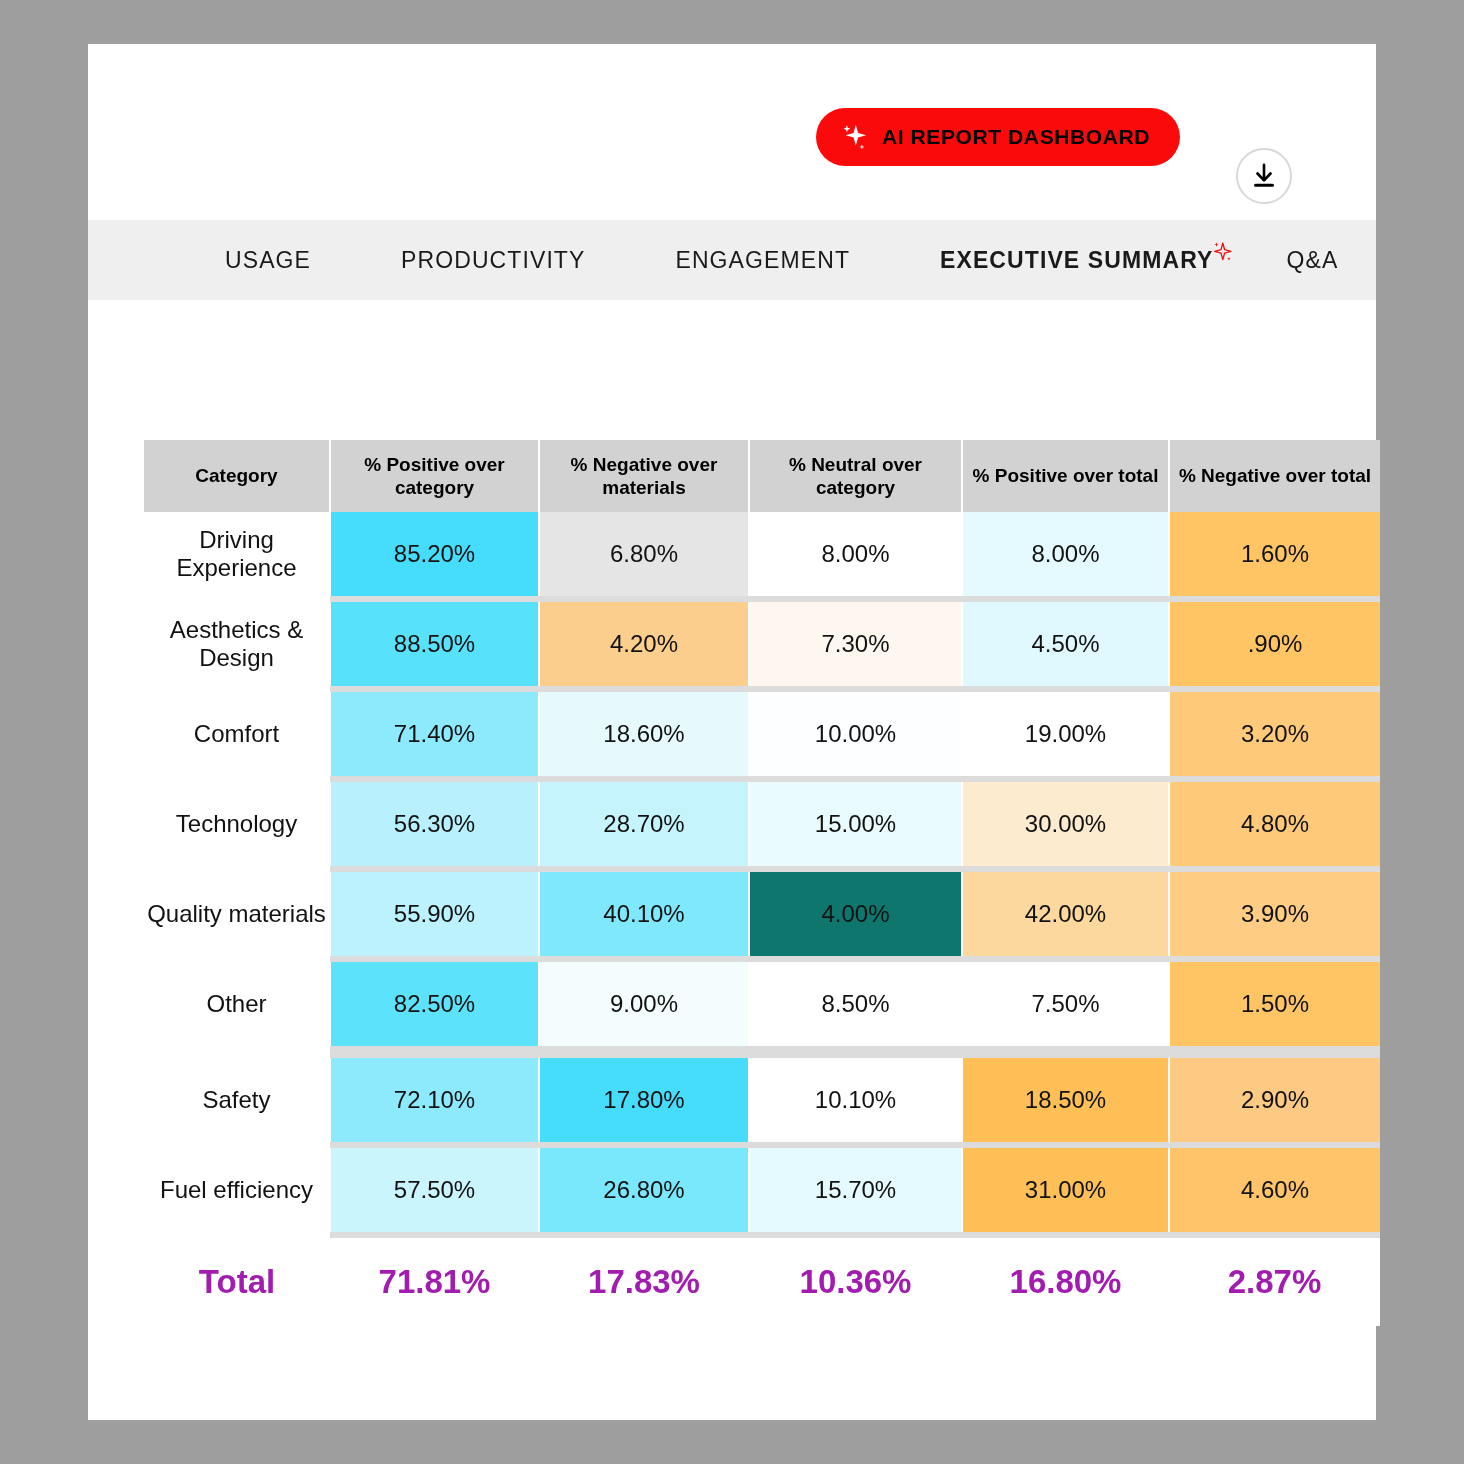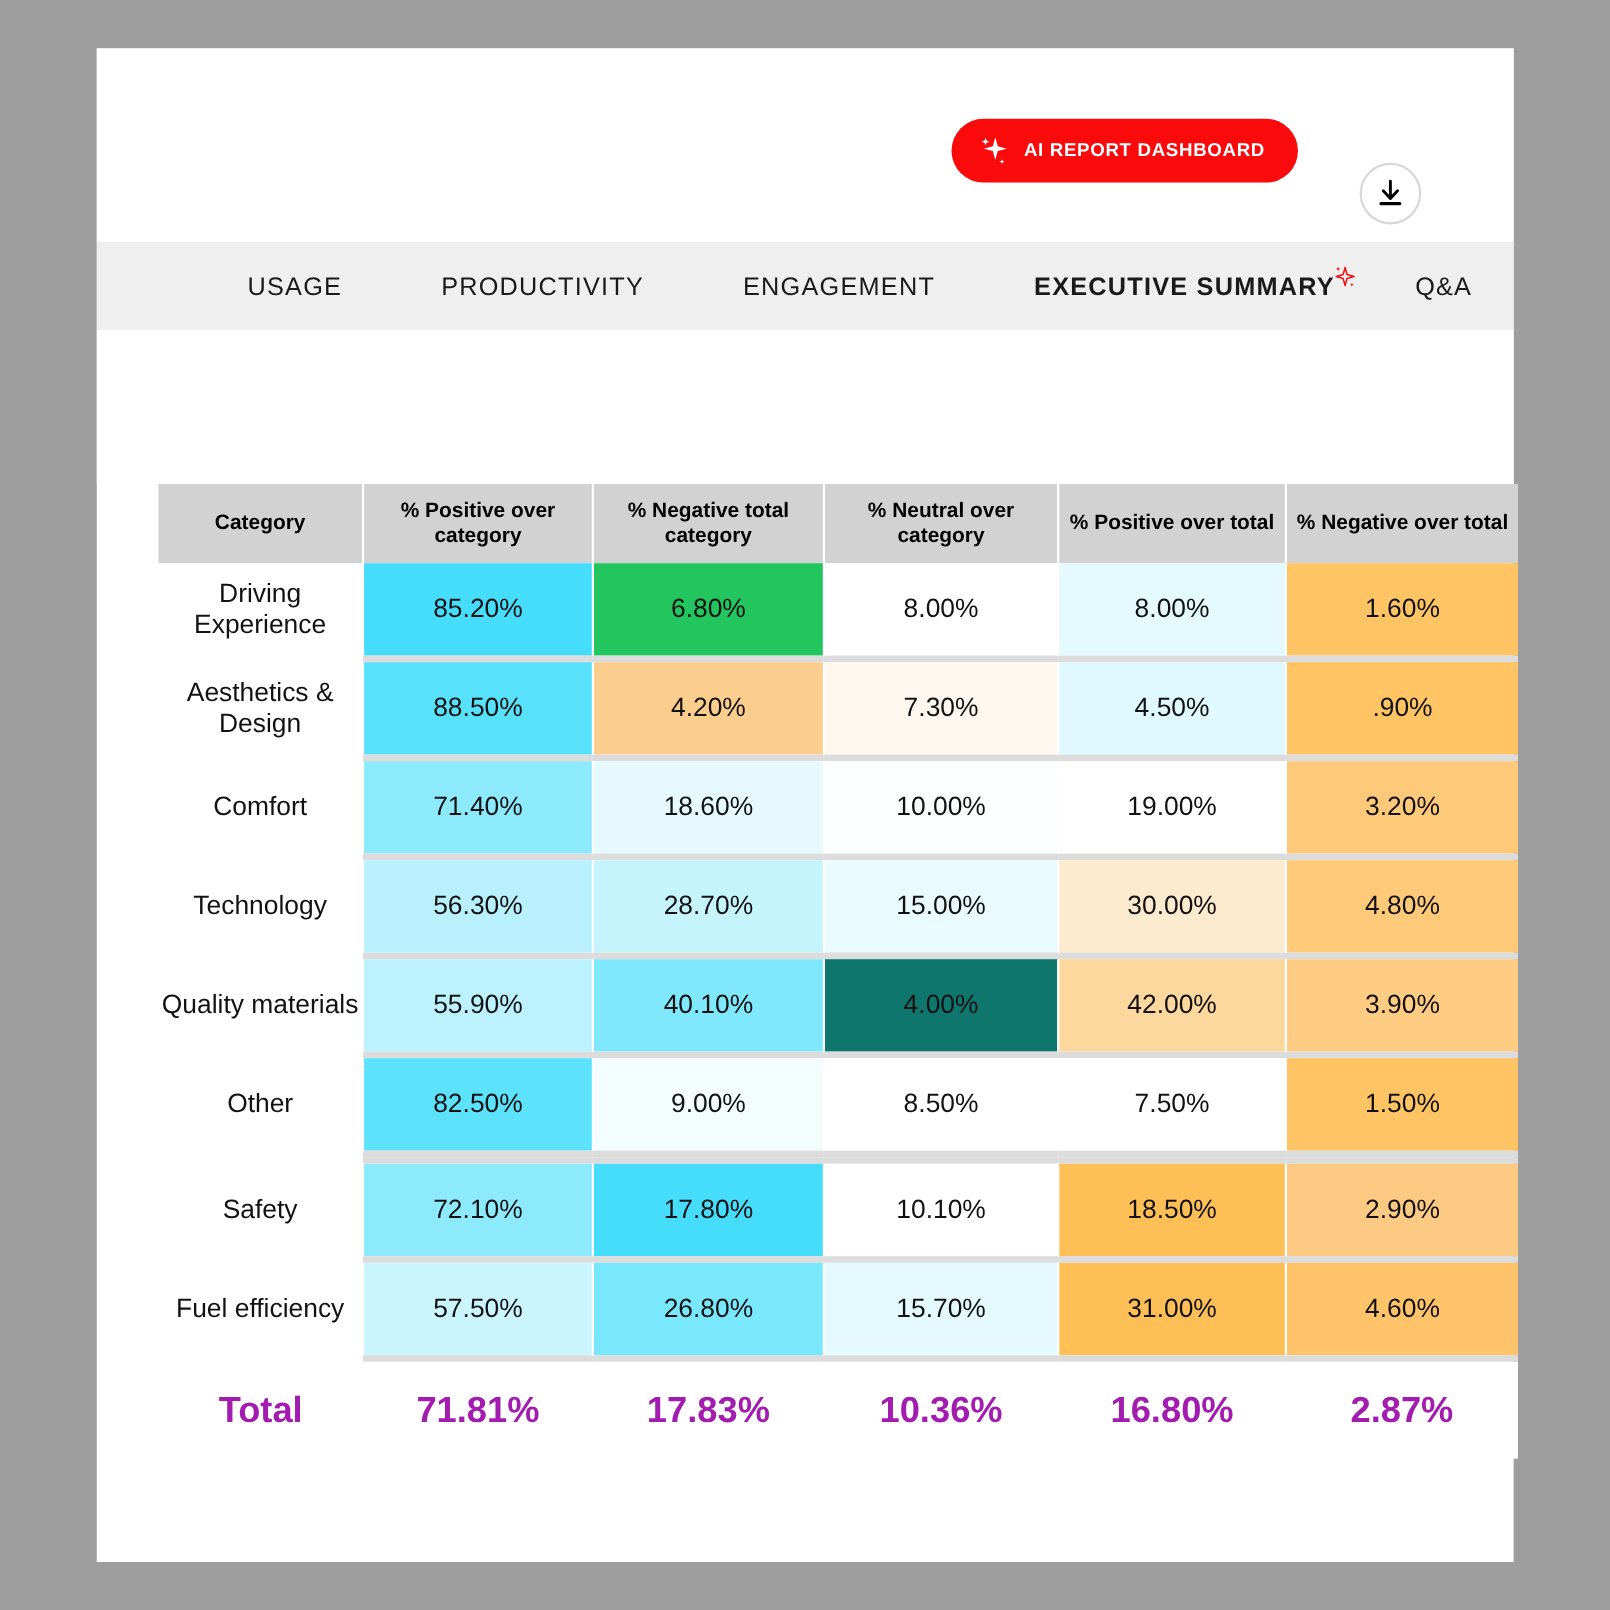--- a/index.html
+++ b/index.html
@@ -28,22 +28,22 @@
     height: 58px;
     background: #FA0A0A;
     border-radius: 29px;
     display: flex; align-items: center;
     padding: 0 30px 0 22px;
     gap: 14px;
     cursor: pointer;
     border: none;
   }
   .ai-btn .label {
-    color: #ffffff;
-    font-size: 17px;
+    color: #000000;
+    font-size: 21px;
     font-weight: 700;
     letter-spacing: 0.6px;
     white-space: nowrap;
   }
   .sparkle-white { width: 30px; height: 30px; display:block; }
   .dl-btn {
     position: absolute;
     right: 84px; top: 104px;
     width: 56px; height: 56px;
     border: 2px solid #D8D8D8;
@@ -193,31 +193,31 @@
           <col class="c1">
           <col class="c2">
         <col class="c3">
           <col class="c4">
           <col class="c5">
       </colgroup>
       <thead>
         <tr>
           <th>Category</th>
           <th>% Positive over category</th>
-          <th>% Negative total category</th>
+          <th>% Negative over materials</th>
           <th>% Neutral over category</th>
           <th>% Positive over total</th>
           <th>% Negative over total</th>
         </tr>
       </thead>
       <tbody id="tbody">
           <tr class="data">
             <td class="cat">Driving Experience</td>
             <td style="background: rgb(69, 221, 251);">85.20%</td>
-            <td style="background: #22c55e;">6.80%</td>
+            <td style="background: #e5e5e5;">6.80%</td>
             <td style="background: rgb(255, 255, 255);">8.00%</td>
             <td style="background: rgb(228, 250, 254);">8.00%</td>
             <td style="background: rgb(255, 196, 99);">1.60%</td>
           </tr>
           <tr class="sep">
             <td class="gap"></td>
             <td></td>
             <td></td>
             <td></td>
             <td></td>

